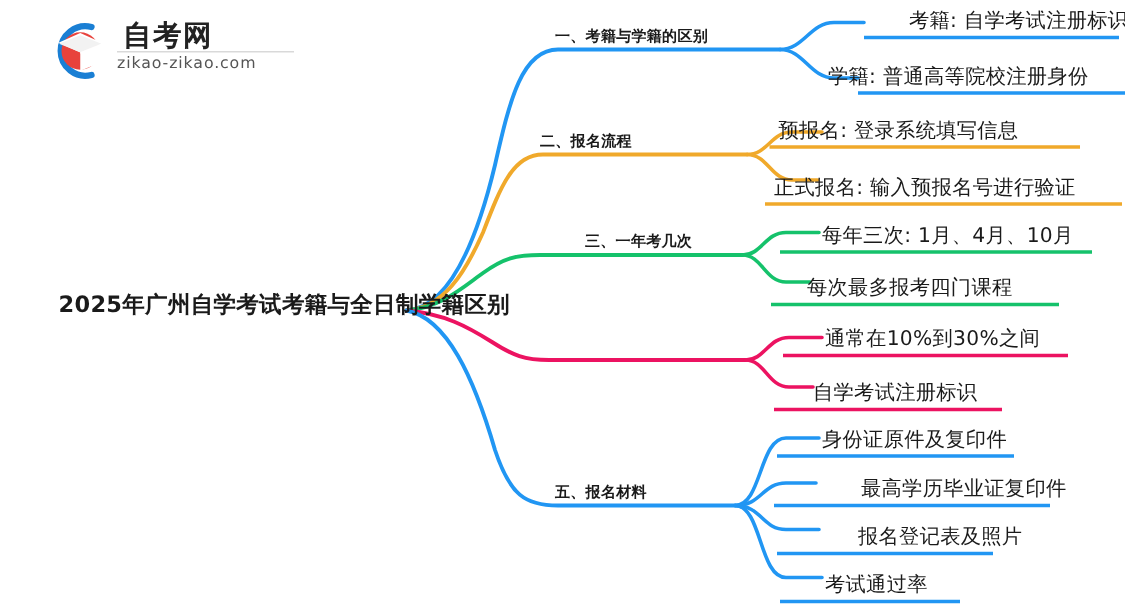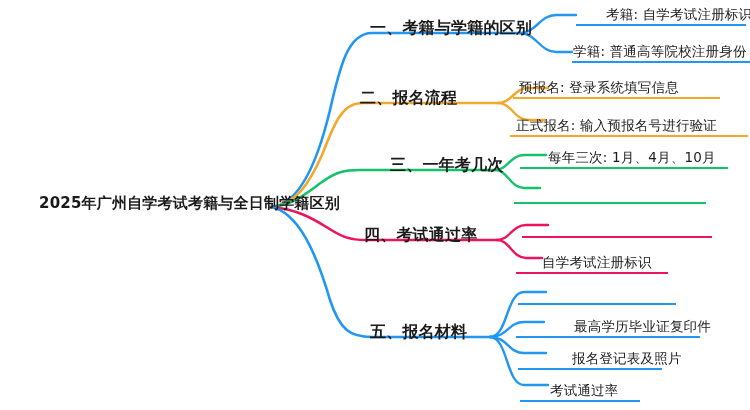--- a/index.html
+++ b/index.html
@@ -74,21 +74,21 @@
     white-space: nowrap;
     color: #1a1a1a;
     line-height: 1;
   }
   .root-node {
     font-size: 15px;
     font-weight: bold;
     letter-spacing: .2px;
   }
   .branch-node {
-    font-size: 16px;
+    font-size: 10px;
     font-weight: bold;
     letter-spacing: .2px;
   }
   .leaf-node {
     font-size: 13.5px;
     font-weight: normal;
     letter-spacing: .2px;
   }
 </style>
 </head>
@@ -132,36 +132,51 @@
     <path d="M490,337 C508,337 506,292 524,292 L546,292" fill="none" stroke="#2196f3" stroke-width="2.4" stroke-linecap="round"></path>
     <path d="M490,337 C508,337 508,322 524,322 L544,322" fill="none" stroke="#2196f3" stroke-width="2.4" stroke-linecap="round"></path>
     <path d="M490,337 C508,337 508,353 524,353 L546,353" fill="none" stroke="#2196f3" stroke-width="2.4" stroke-linecap="round"></path>
     <path d="M490,337 C508,337 506,385 524,385 L548,385" fill="none" stroke="#2196f3" stroke-width="2.4" stroke-linecap="round"></path>
     <line x1="518" y1="304" x2="676" y2="304" stroke="#2196f3" stroke-width="2.2"></line>
     <line x1="516" y1="337" x2="700" y2="337" stroke="#2196f3" stroke-width="2.2"></line>
     <line x1="518" y1="369" x2="662" y2="369" stroke="#2196f3" stroke-width="2.2"></line>
     <line x1="520" y1="401" x2="640" y2="401" stroke="#2196f3" stroke-width="2.2"></line>
   </svg>
 
+  <div id="logo">
+    <svg class="mark" viewBox="0 0 46 44">
+      <path d="M33 6 A16.5 16.5 0 1 0 33 38" fill="none" stroke="#1a7fd4" stroke-width="4.2" stroke-linecap="round"></path>
+      <circle cx="25.5" cy="22" r="12.5" fill="#e8423c"></circle>
+      <path d="M25.5 10 L40 16.5 L25.5 23 L11 16.5 Z" fill="#ffffff"></path>
+      <path d="M25.5 12.5 L38 17.8 L38 29 L25.5 23.6 Z" fill="#ffffff" opacity="0.92"></path>
+      <path d="M25.5 11.5 L39.6 17.2 L25.5 22.9 L11.4 17.2 Z" fill="#f2f2f2"></path>
+      <path d="M39.6 17.2 L39.6 29.5 L25.5 35.2 L25.5 22.9 Z" fill="#ffffff"></path>
+    </svg>
+    <div class="rule"></div>
+    <div class="wordmark">自考网</div>
+    <div class="domain">zikao-zikao.com</div>
+  </div>
 
   <div class="node root-node" style="left:8px; top:196px;margin-left:31px;">2025年广州自学考试考籍与全日制学籍区别</div>
 
   <div class="node branch-node" style="left:370px; top:20px;">一、考籍与学籍的区别</div>
   <div class="node branch-node" style="left:360px; top:90px;">二、报名流程</div>
   <div class="node branch-node" style="left:358px; top:157px;margin-left:32px;">三、一年考几次</div>
-  <div class="node branch-node" style="left:364px; top:227px;">四、考试通过率</div>
   <div class="node branch-node" style="left:370px; top:324px;">五、报名材料</div>
 
   <div class="node leaf-node" style="left:606px; top:8px;">考籍: 自学考试注册标识</div>
-  <div class="node leaf-node" style="left:573px; top:45px;">学籍: 普通高等院校注册身份</div>
+  <div class="node leaf-node" style="left:552px; top:45px;">学籍: 普通高等院校注册身份</div>
 
   <div class="node leaf-node" style="left:519px; top:81px;">预报名: 登录系统填写信息</div>
   <div class="node leaf-node" style="left:516px; top:119px;">正式报名: 输入预报名号进行验证</div>
 
   <div class="node leaf-node" style="left:548px; top:151px;">每年三次: 1月、4月、10月</div>
+  <div class="node leaf-node" style="left:538px; top:186px;">每次最多报考四门课程</div>
 
+  <div class="node leaf-node" style="left:550px; top:220px;">通常在10%到30%之间</div>
   <div class="node leaf-node" style="left:542px; top:256px;">自学考试注册标识</div>
 
+  <div class="node leaf-node" style="left:548px; top:287px;">身份证原件及复印件</div>
   <div class="node leaf-node" style="left:546px; top:320px;margin-left:28px;">最高学历毕业证复印件</div>
   <div class="node leaf-node" style="left:572px; top:352px;">报名登记表及照片</div>
   <div class="node leaf-node" style="left:550px; top:384px;">考试通过率</div>
 
 </div>
 
 </body></html>

